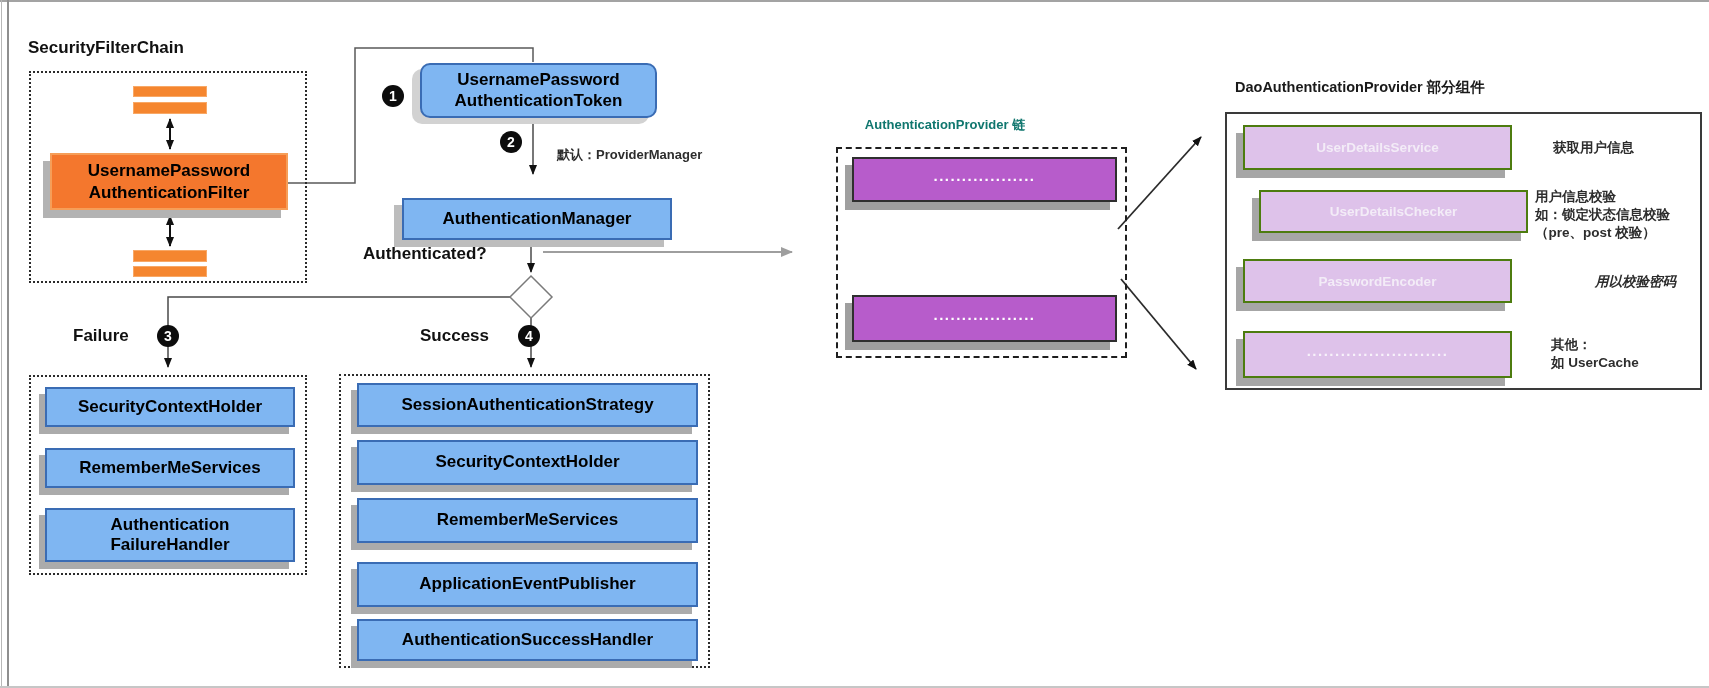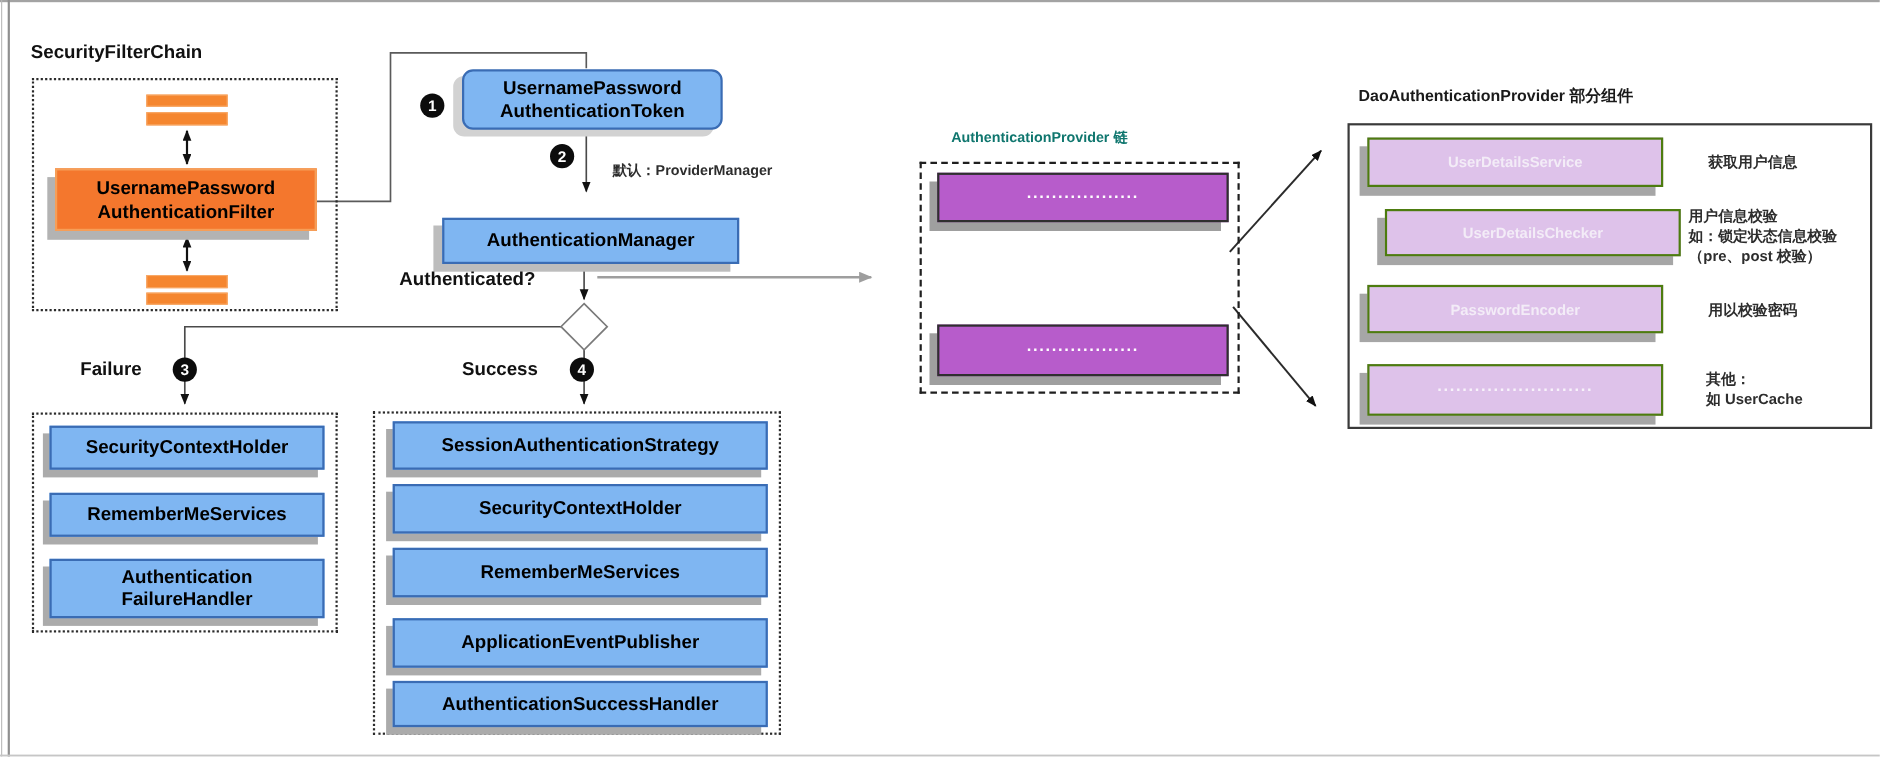--- a/index.html
+++ b/index.html
@@ -143,17 +143,17 @@
   <div class="abs lavbox" style="left:1243px;top:190px;width:269px;height:43px;margin-left:16px;">UserDetailsChecker</div>
   <div class="abs lavbox" style="left:1243px;top:259px;width:269px;height:44px;">PasswordEncoder</div>
   <div class="abs lavbox" style="left:1243px;top:331px;width:269px;height:47px;">
       <span class="dots" style="color:#f7f2fa;">.........................</span>
     </div>
 
   <div class="abs note" style="left:1553px;top:139px;">获取用户信息</div>
   <div class="abs note" style="left:1535px;top:188px;">用户信息校验
 如：锁定状态信息校验
 （pre、post 校验）</div>
-  <div class="abs note" style="left:1553px;top:273px;">用以校验密码</div>
+  <div class="abs note" style="left:1595px;top:273px;font-style:italic;">用以校验密码</div>
   <div class="abs note" style="left:1551px;top:336px;">其他：
 如 UserCache</div>
 
 </div>
 
 </body></html>

